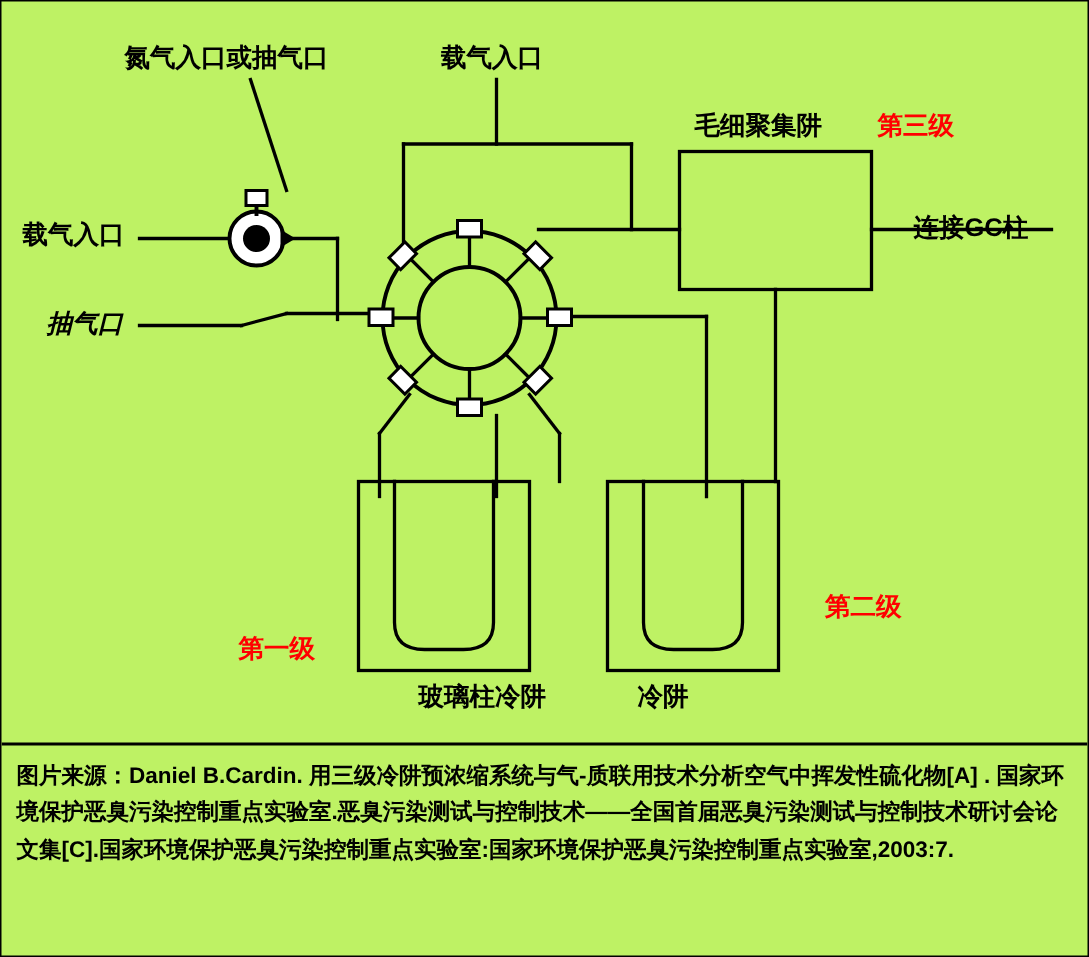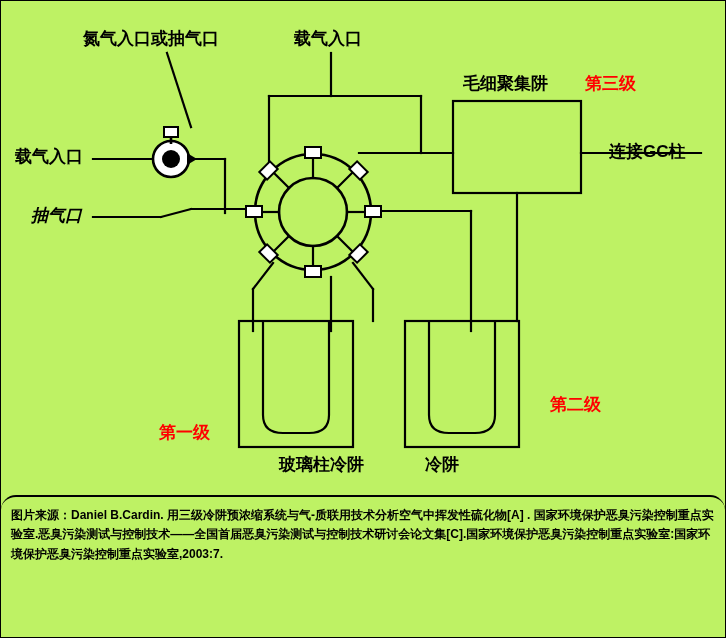--- a/index.html
+++ b/index.html
@@ -46,26 +46,25 @@
   .caption {
     position: absolute;
     left: 0;
     top: 494px;
     width: 724px;
     height: 142px;
     border-top: 2px solid #000000;
     box-sizing: border-box;
     padding: 9px 10px 0 10px;
     font-family: "Liberation Sans", sans-serif;
-    font-size: 12px;
+    font-size: 15px;
     font-weight: bold;
     color: #000000;
     line-height: 1.62;
     text-align: left;
-    border-radius: 15px;
   }
 </style>
 </head>
 <body>
 
 <div id="page">
 
   <div id="diagram-area">
     <svg id="diagram-svg" width="724" height="494" viewBox="0 0 724 494">
       <g fill="none" stroke="#000000" stroke-width="2.2" stroke-linecap="square">

